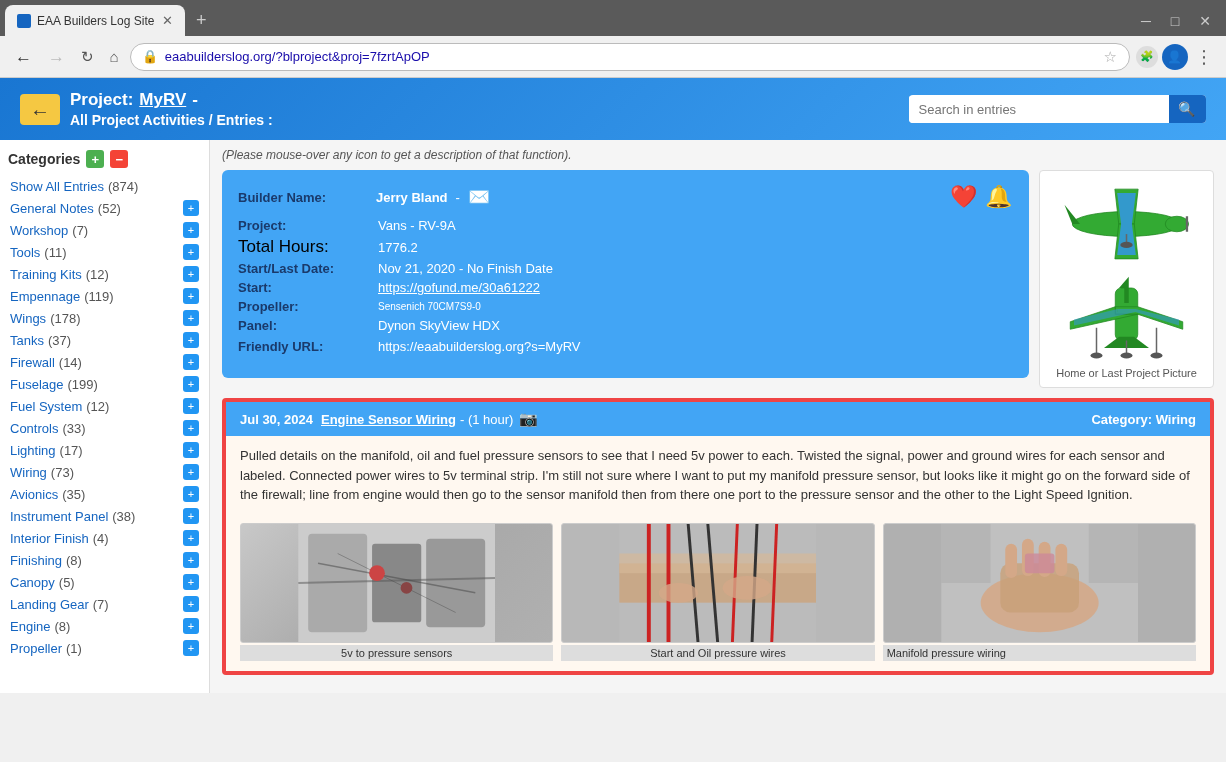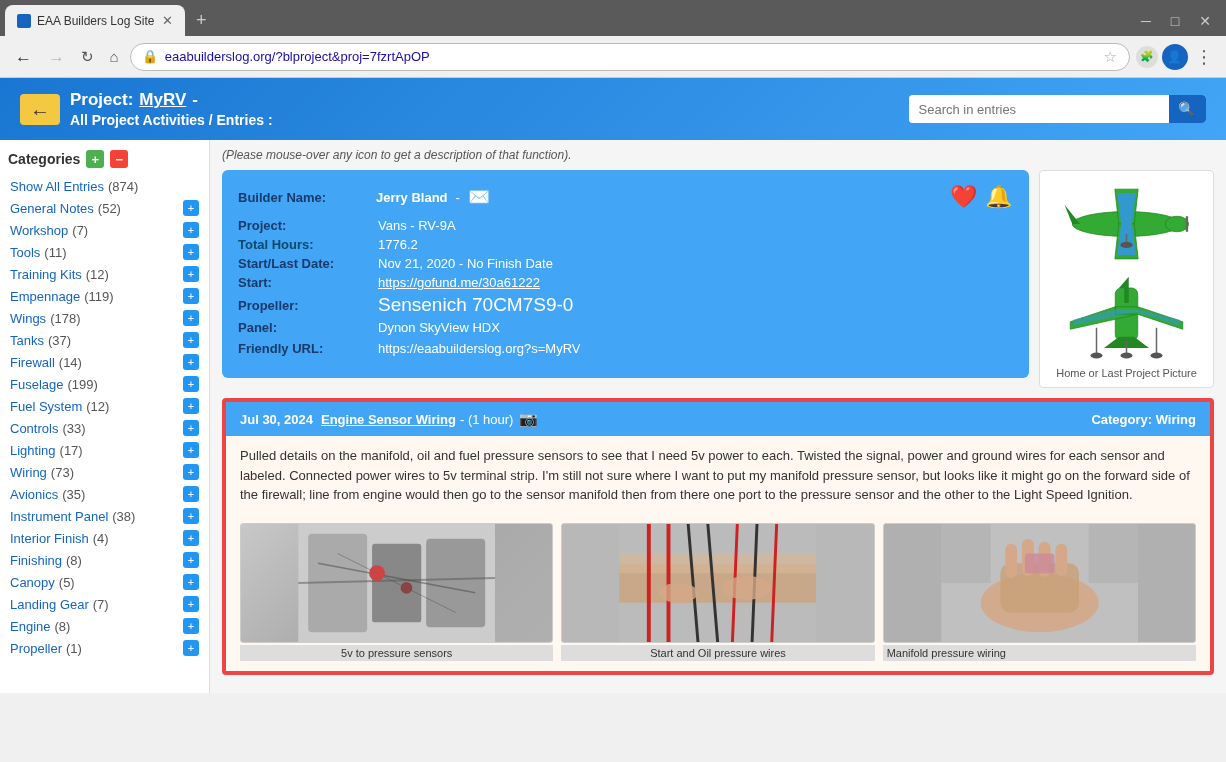--- a/index.html
+++ b/index.html
@@ -241,37 +241,37 @@
                 <span style="font-size:22px;cursor:pointer;">🔔</span>
               </div>
             </div>
 
             <div style="display:flex;gap:10px;margin-bottom:4px;align-items:center;">
               <span style="color:#1a3a6b;font-weight:bold;font-size:13px;min-width:130px;">Project:</span>
               <span style="color:white;font-size:13px;">Vans - RV-9A</span>
             </div>
 
             <div style="display:flex;gap:10px;margin-bottom:4px;align-items:center;">
-              <span style="color:#0c4a6e;font-weight:bold;font-size:13px;min-width:130px;">Total Hours:</span>
+              <span style="color:#000000;font-weight:normal;font-size:17px;min-width:130px;">Total Hours:</span>
               <span style="color:white;font-size:13px;">1776.2</span>
             </div>
 
             <div style="display:flex;gap:10px;margin-bottom:4px;align-items:center;">
               <span style="color:#1a3a6b;font-weight:bold;font-size:13px;min-width:130px;">Start/Last Date:</span>
               <span style="color:white;font-size:13px;">Nov 21, 2020 - No Finish Date</span>
             </div>
 
             <div style="display:flex;gap:10px;margin-bottom:4px;align-items:center;">
               <span style="color:#1a3a6b;font-weight:bold;font-size:13px;min-width:130px;">Start:</span>
               <span style="color:white;font-size:13px;cursor:pointer;text-decoration:underline;">https://gofund.me/30a61222</span>
             </div>
 
             <div style="display:flex;gap:10px;margin-bottom:4px;align-items:center;">
               <span style="color:#1a3a6b;font-weight:bold;font-size:13px;min-width:130px;">Propeller:</span>
-              <span style="color:white;font-size:19px;">Sensenich 70CM7S9-0</span>
+              <span style="color:white;font-size:10px;">Sensenich 70CM7S9-0</span>
             </div>
 
             <div style="display:flex;gap:10px;margin-bottom:4px;align-items:center;">
               <span style="color:#1a3a6b;font-weight:bold;font-size:13px;min-width:130px;">Panel:</span>
               <span style="color:white;font-size:13px;">Dynon SkyView HDX</span>
             </div>
 
             <div style="display:flex;gap:10px;margin-bottom:4px;align-items:center;margin-top:6px;">
               <span style="color:#1a3a6b;font-weight:bold;font-size:13px;min-width:130px;">Friendly URL:</span>
               <span style="color:white;font-size:13px;cursor:pointer;">https://eaabuilderslog.org?s=MyRV</span>

